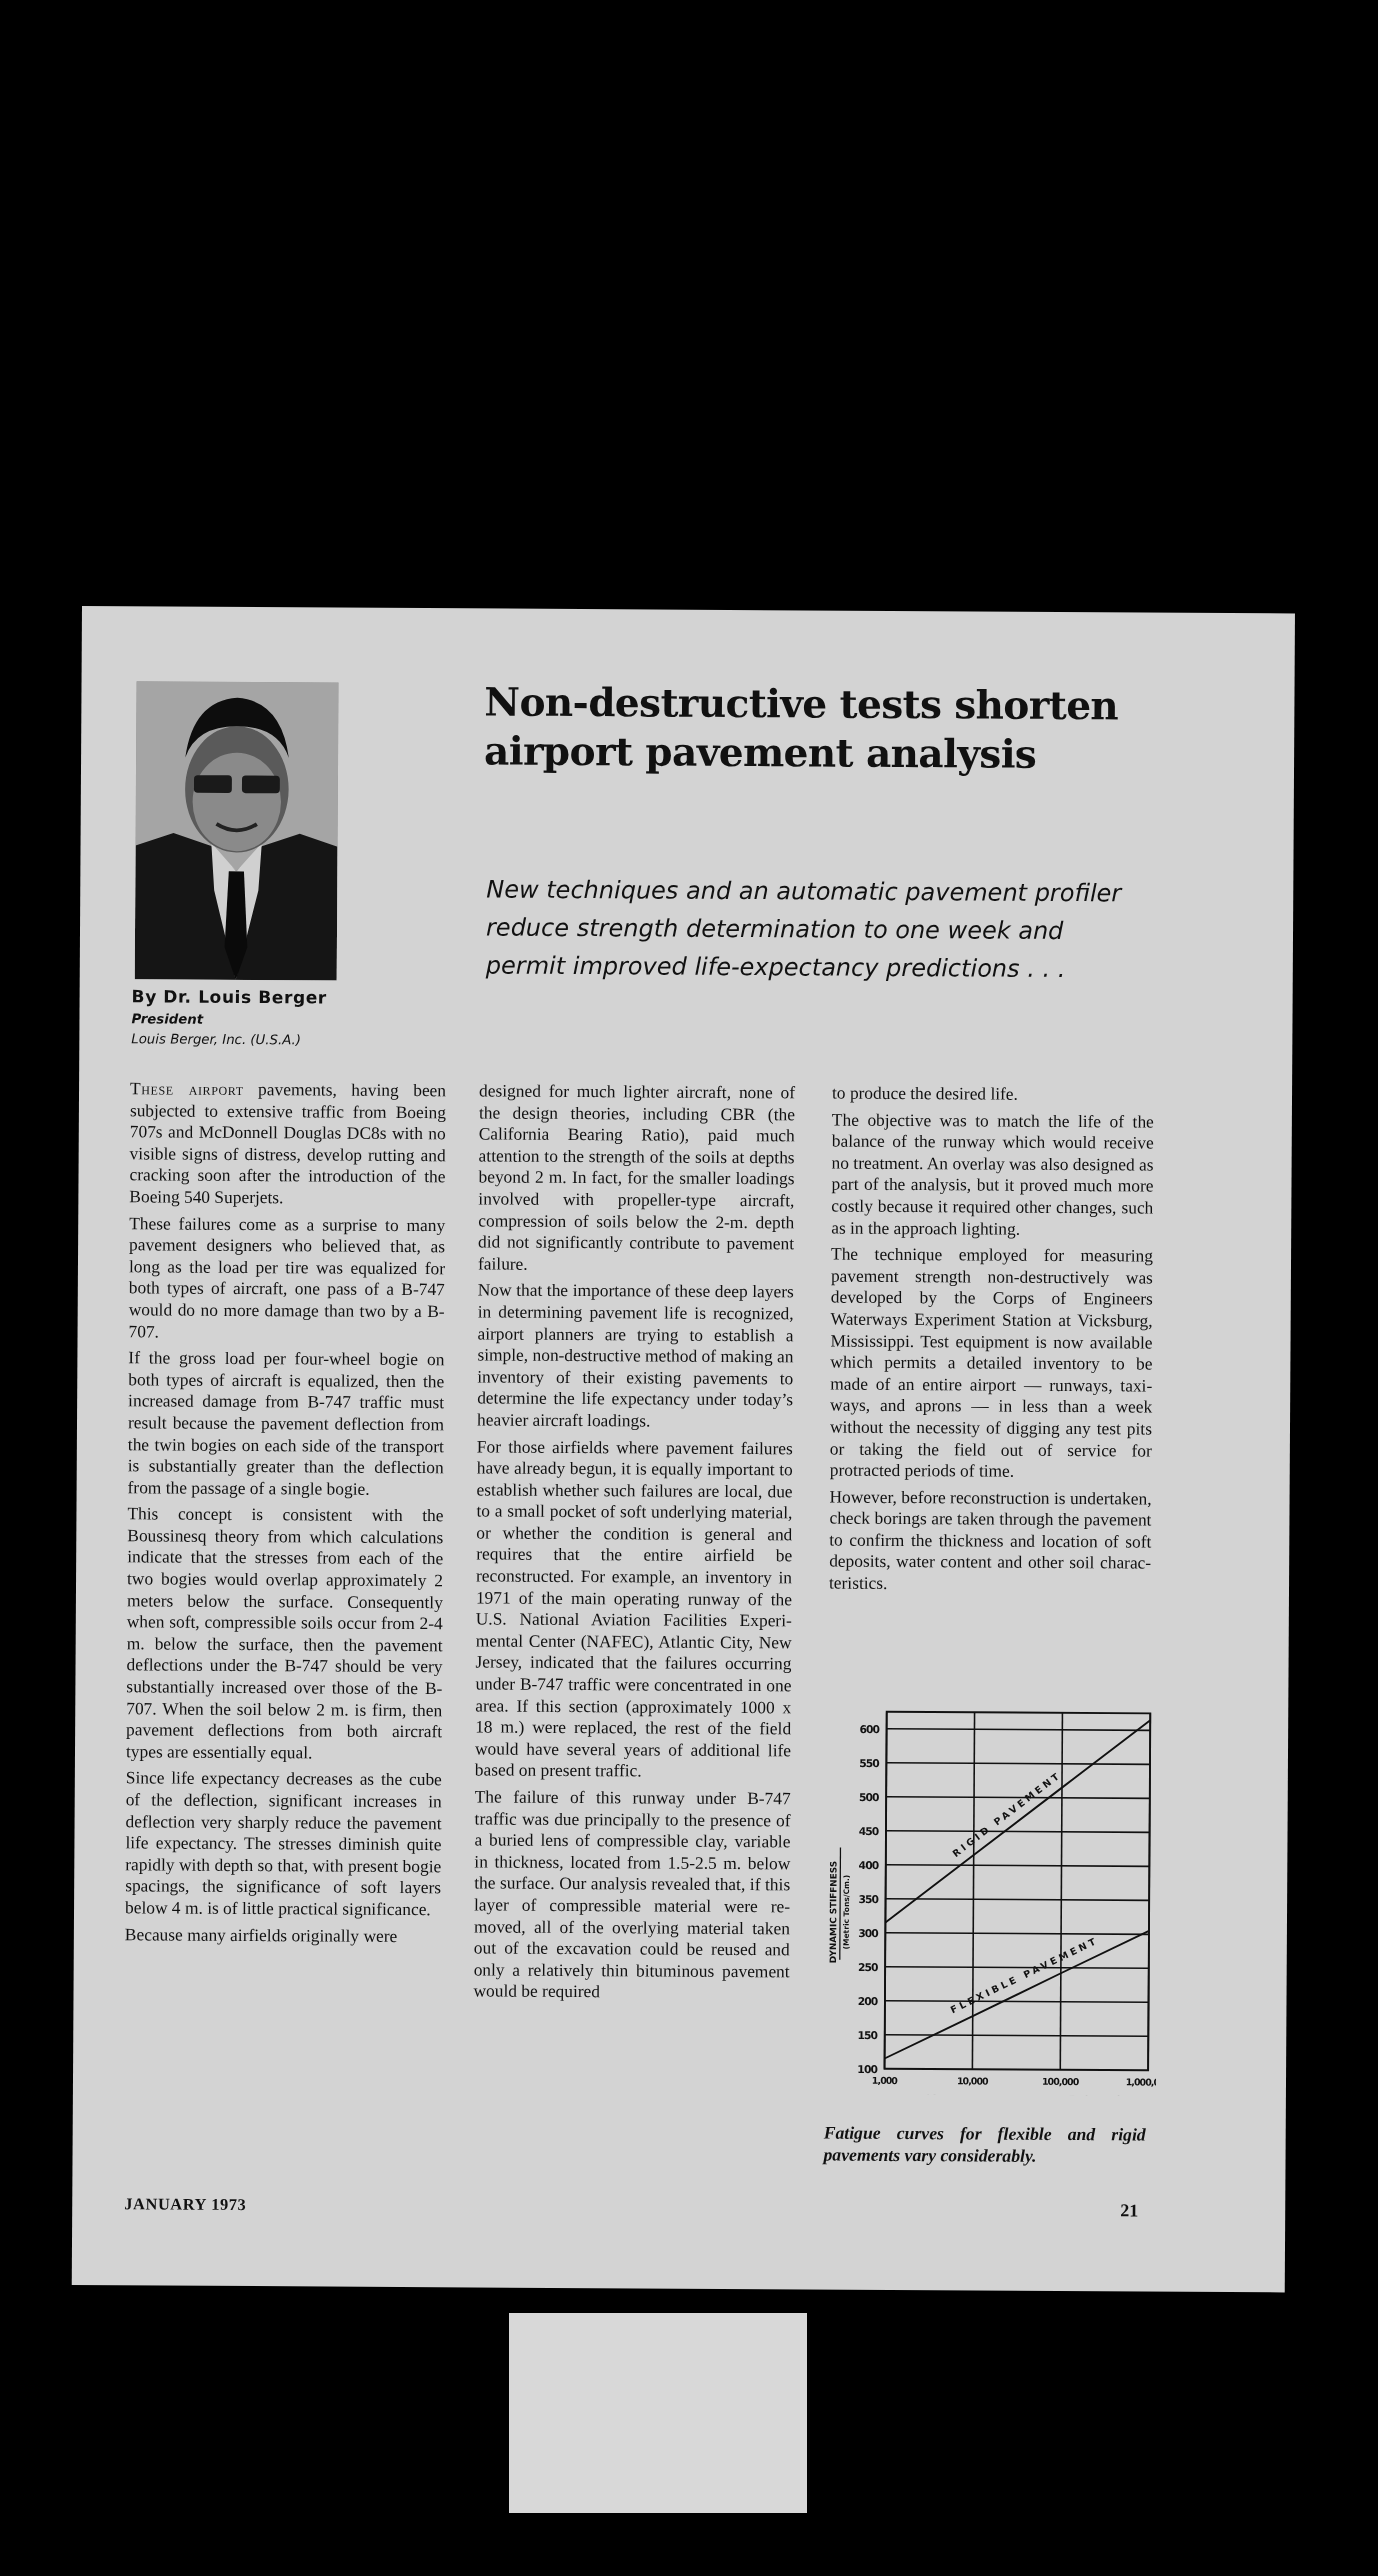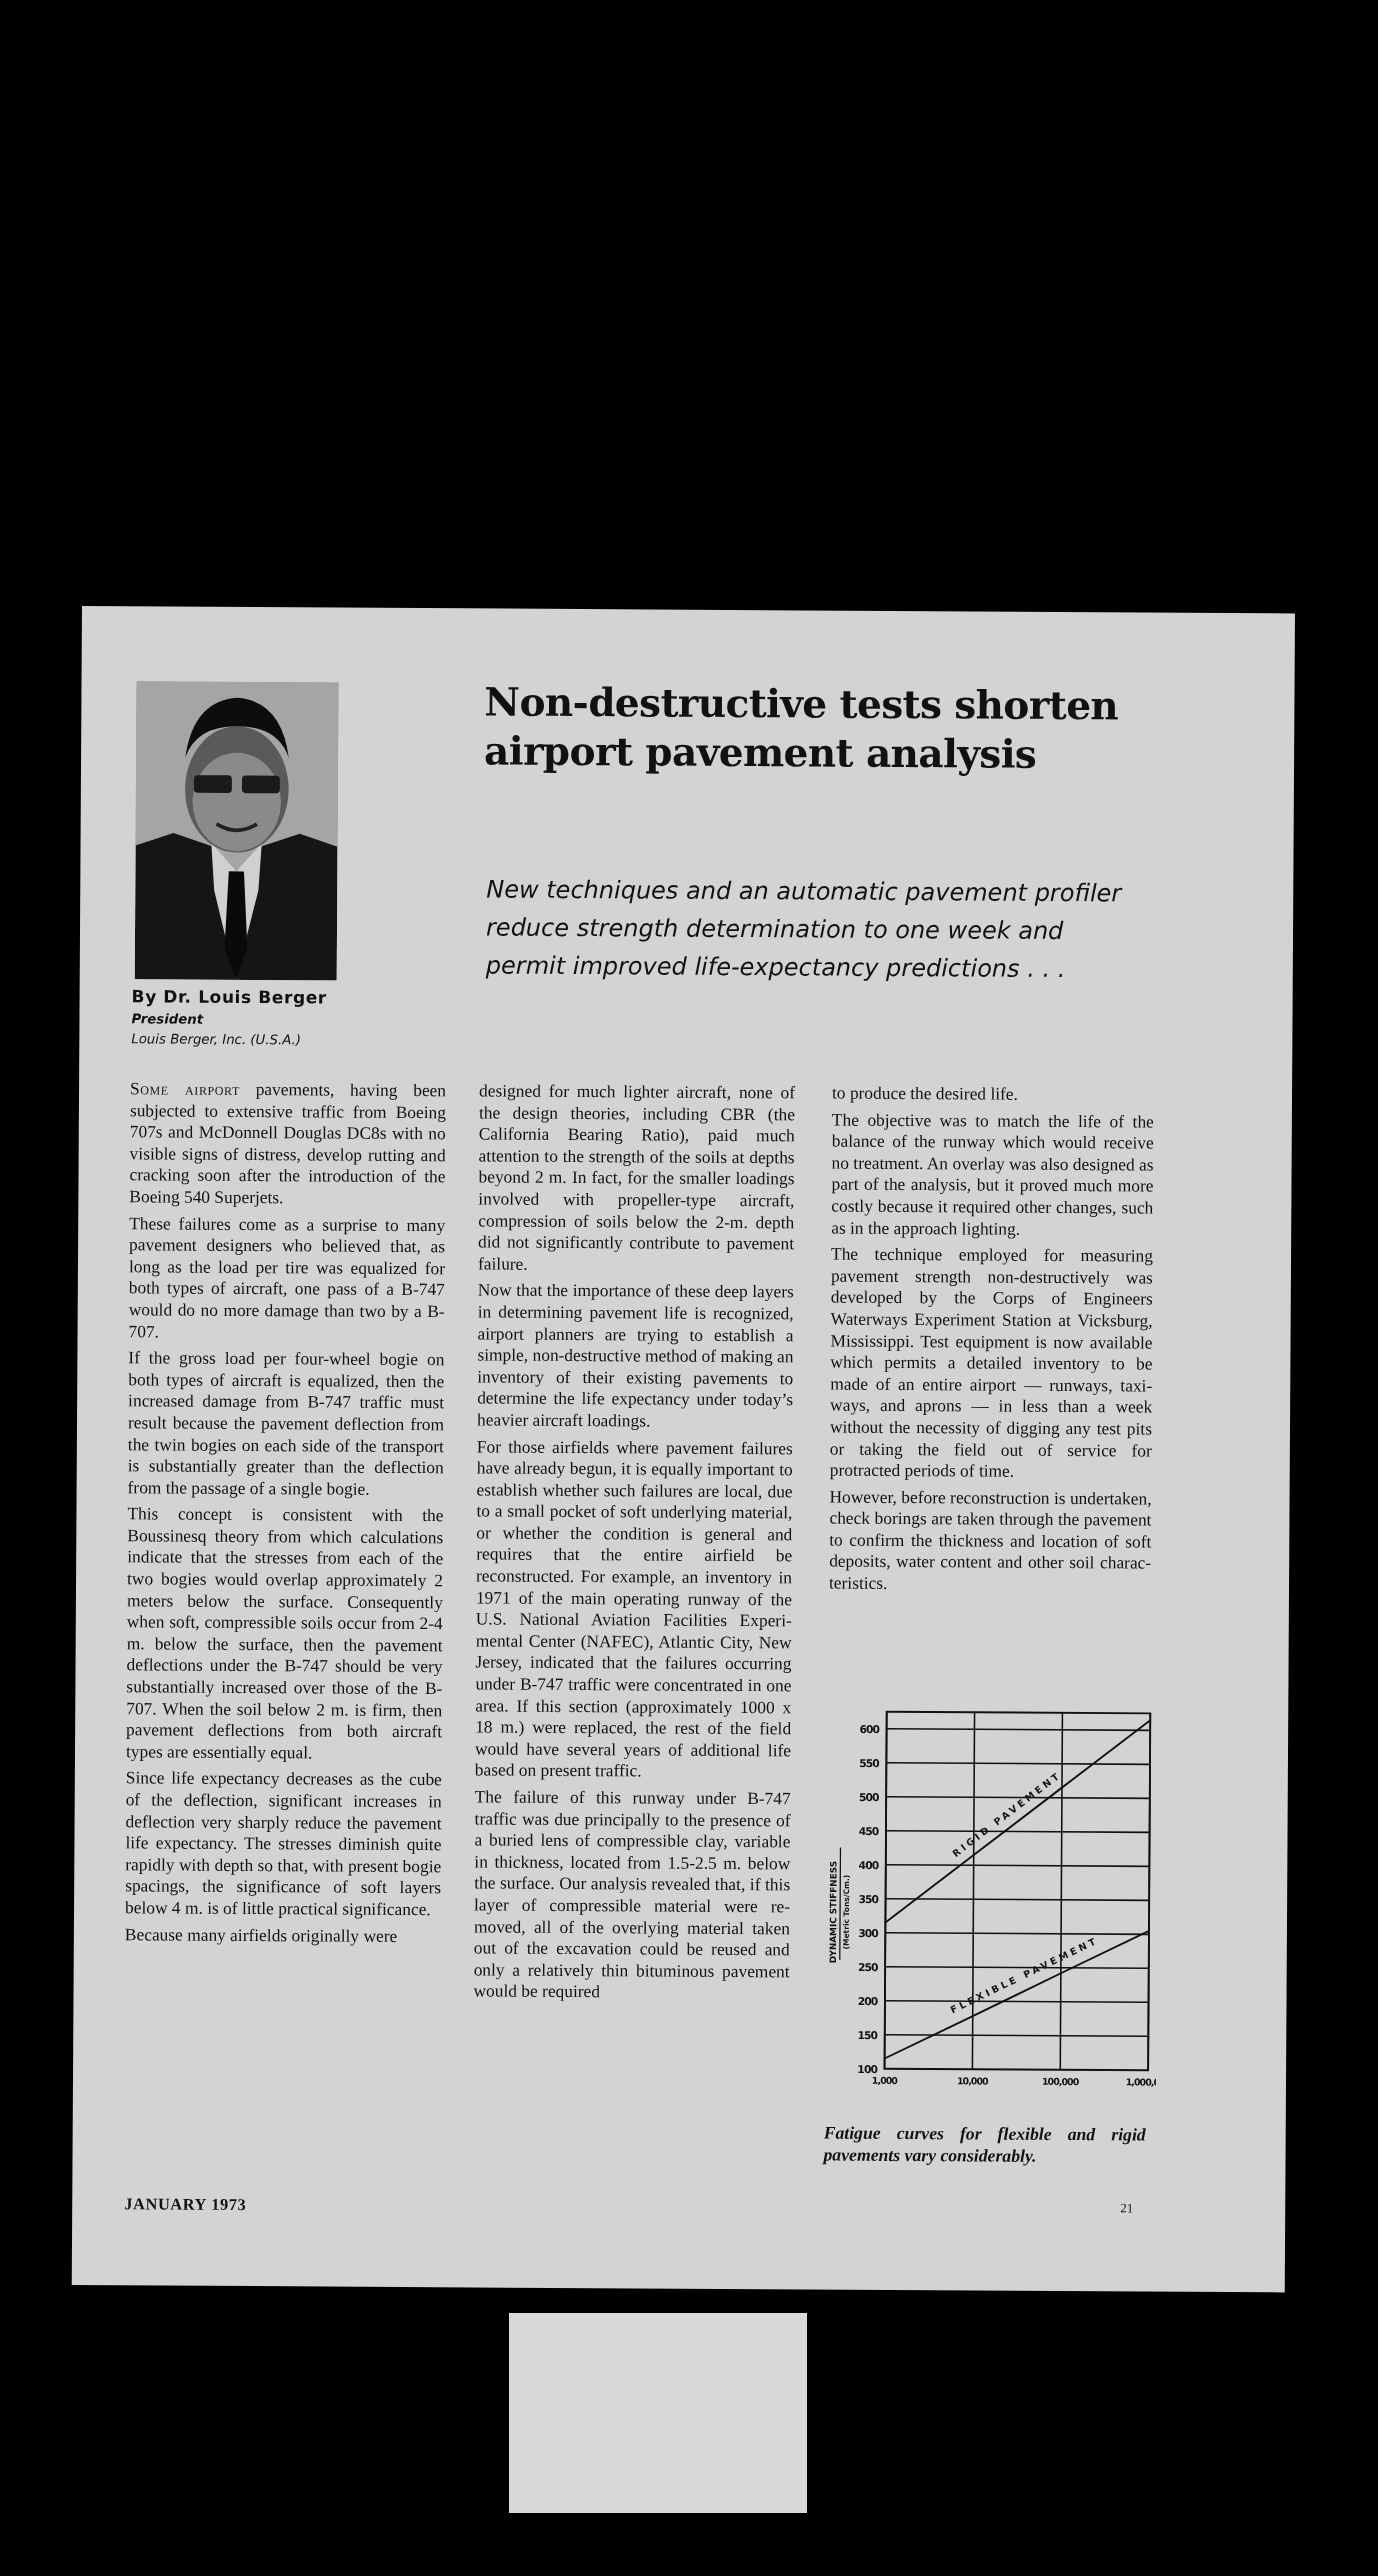--- a/index.html
+++ b/index.html
@@ -47,21 +47,21 @@
   .smallcaps { font-variant: small-caps; letter-spacing: 0.6px; }
 
   .chart-wrap { position: absolute; left: 748px; top: 1092px; width: 335px; height: 391px; }
   .chart-wrap svg { width: 335px; height: 391px; }
   .caption {
     position: absolute; left: 751px; top: 1512px; width: 322px;
     font-style: italic; font-weight: bold; font-size: 17.7px; line-height: 21.5px; text-align: justify;
   }
 
   .footer-left { position: absolute; left: 52px; top: 1588px; font-weight: bold; font-size: 16.4px; letter-spacing: 0.6px; }
-  .footer-right { position: absolute; left: 1048px; top: 1588px; font-weight: normal; font-size: 13px; }
+  .footer-right { position: absolute; left: 1048px; top: 1588px; font-weight: bold; font-size: 18px; }
 </style>
 </head>
 <body>
 
 <div class="page">
 
   <div class="photo">
     <svg width="202" height="298" viewBox="0 0 320 472">
       <rect x="0" y="0" width="320" height="472" fill="#a5a5a5"></rect>
       <path d="M0 260 L60 240 L120 260 L160 300 L200 260 L260 240 L320 260 L320 472 L0 472 Z" fill="#151515"></path>
@@ -87,21 +87,21 @@
     <span>airport pavement analysis</span>
   </h1>
 
   <div class="deck">
     <span>New techniques and an automatic pavement profiler</span><br>
     <span>reduce strength determination to one week and</span><br>
     <span>permit improved life-expectancy predictions . . .</span>
   </div>
 
   <div class="col col1">
-    <p><span class="smallcaps">Some airport</span><span> pavements, having been subjected to extensive traffic from Boeing 707s and McDonnell Douglas DC8s with no visible signs of distress, develop rutting and cracking soon after the introduction of the Boeing 540 Superjets.</span></p>
+    <p><span class="smallcaps">These airport</span><span> pavements, having been subjected to extensive traffic from Boeing 707s and McDonnell Douglas DC8s with no visible signs of distress, develop rutting and cracking soon after the introduction of the Boeing 540 Superjets.</span></p>
     <p>These failures come as a surprise to many pavement designers who be­lieved that, as long as the load per tire was equalized for both types of aircraft, one pass of a B-747 would do no more damage than two by a B-707.</p>
     <p>If the gross load per four-wheel bogie on both types of aircraft is equalized, then the increased damage from B-747 traffic must result because the pave­ment deflection from the twin bogies on each side of the transport is sub­stantially greater than the deflection from the passage of a single bogie.</p>
     <p>This concept is consistent with the Boussinesq theory from which calcu­lations indicate that the stresses from each of the two bogies would overlap approximately 2 meters below the surface. Consequently when soft, com­pressible soils occur from 2-4 m. be­low the surface, then the pavement deflections under the B-747 should be very substantially increased over those of the B-707. When the soil below 2 m. is firm, then pavement deflections from both aircraft types are essentially equal.</p>
     <p>Since life expectancy decreases as the cube of the deflection, significant in­creases in deflection very sharply re­duce the pavement life expectancy. The stresses diminish quite rapidly with depth so that, with present bogie spacings, the significance of soft lay­ers below 4 m. is of little practical significance.</p>
     <p>Because many airfields originally were</p>
   </div>
 
   <div class="col col2">
     <p>designed for much lighter aircraft, none of the design theories, including CBR (the California Bearing Ratio), paid much attention to the strength of the soils at depths beyond 2 m. In fact, for the smaller loadings involved with propeller-type aircraft, compression of soils below the 2-m. depth did not significantly contribute to pavement failure.</p>
     <p>Now that the importance of these deep layers in determining pavement life is recognized, airport planners are trying to establish a simple, non-destructive method of making an inventory of their existing pavements to determine the life expectancy under today’s heav­ier aircraft loadings.</p>

